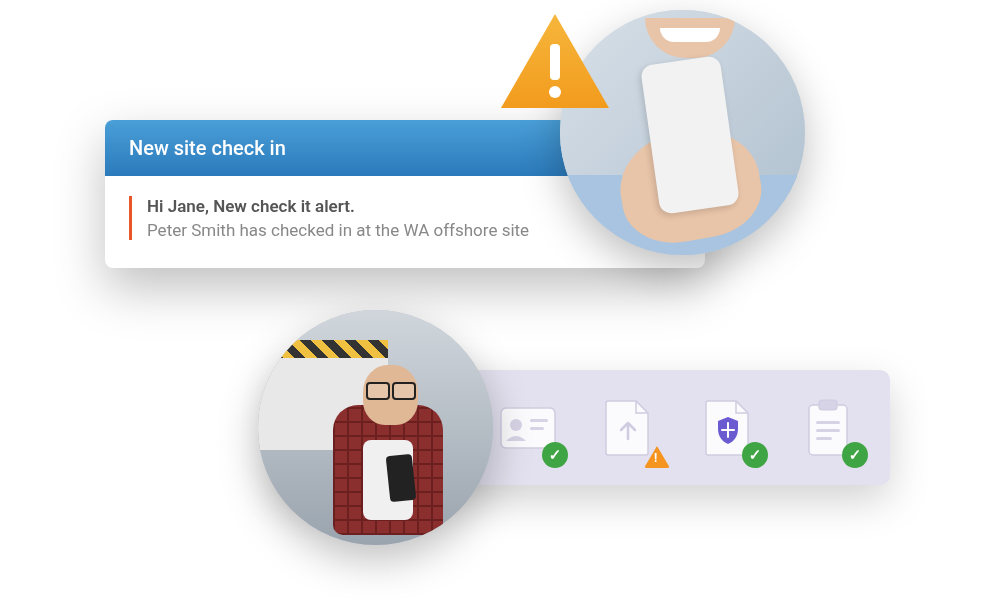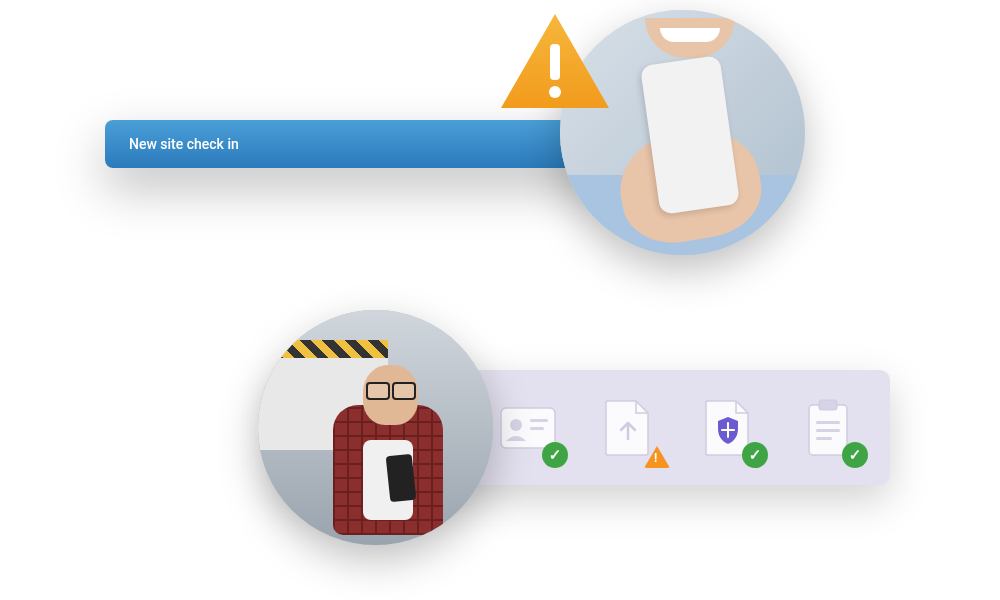--- a/index.html
+++ b/index.html
@@ -19,21 +19,21 @@
     top: 120px;
     width: 600px;
     background: #fff;
     border-radius: 8px;
     box-shadow: 0 20px 50px rgba(0,0,0,0.25);
     overflow: hidden;
   }
   .notif-header {
     background: linear-gradient(180deg, #4a9fd8 0%, #2b7abb 100%);
     color: #fff;
-    font-size: 14px;
+    font-size: 20px;
     font-weight: 500;
     padding: 16px 24px;
   }
   .notif-body {
     padding: 20px 24px 28px 24px;
     position: relative;
   }
   .notif-body::before {
     content: "";
     position: absolute;
@@ -257,20 +257,24 @@
     color:#fff;
     font-size:15px;
     font-weight:700;
   }
 </style>
 </head>
 <body>
 
 <div class="notif-card">
   <div class="notif-header">New site check in</div>
+  <div class="notif-body">
+    <div class="notif-line1">Hi Jane, New check it alert.</div>
+    <div class="notif-line2">Peter Smith has checked in at the WA offshore site</div>
+  </div>
 </div>
 
 <div class="photo-circle-top">
   <div class="phone-hand">
     <div class="shirt"></div>
     <div class="smile"></div>
     <div class="teeth"></div>
     <div class="hand-shape"></div>
     <div class="phone-device"></div>
   </div>

